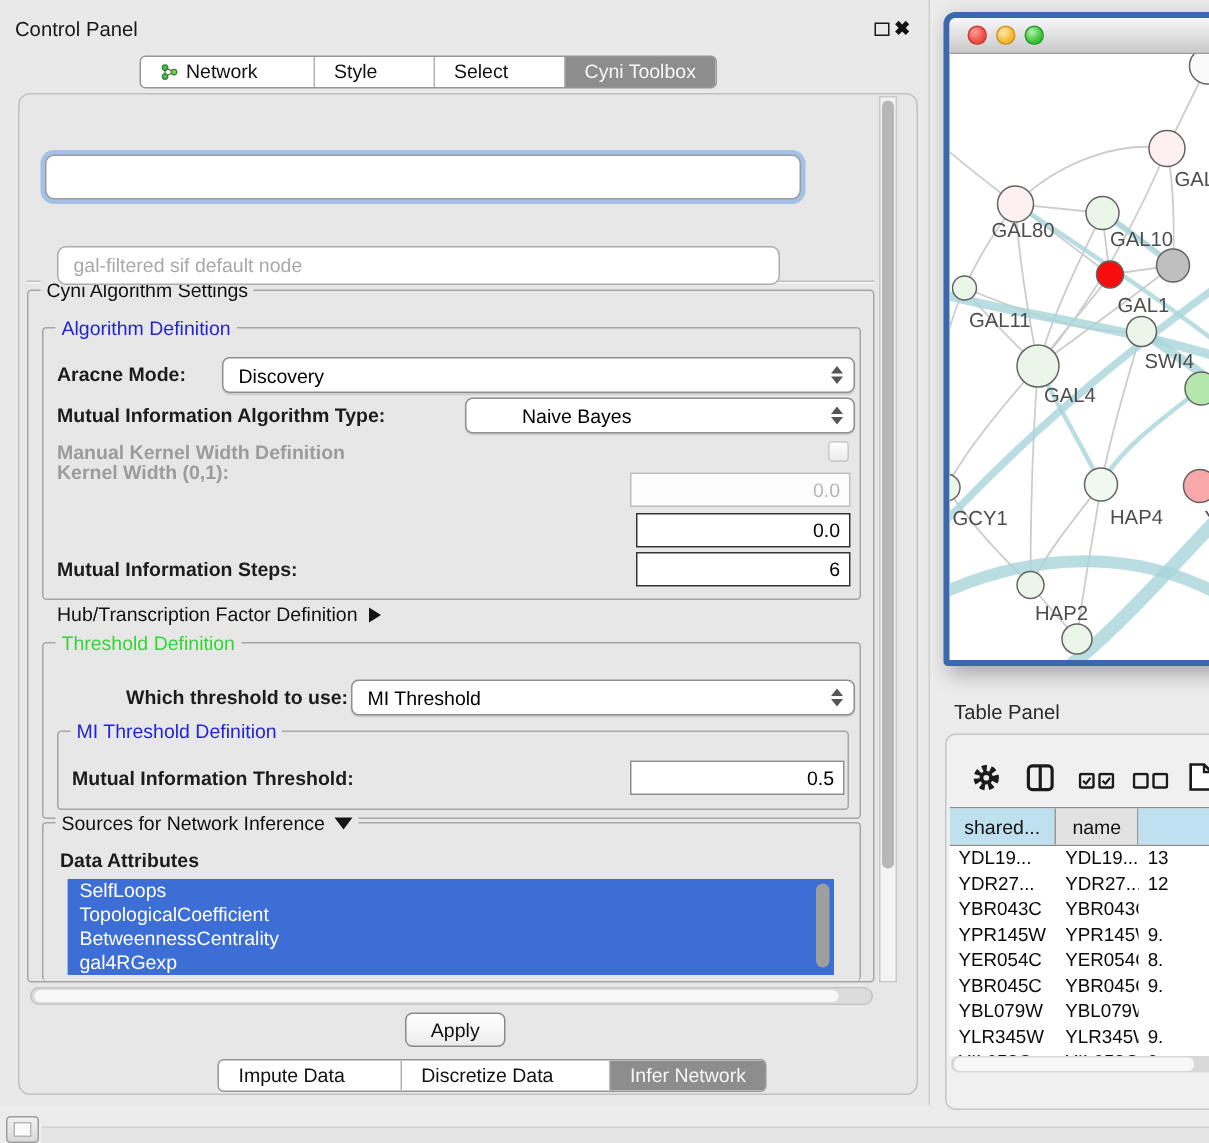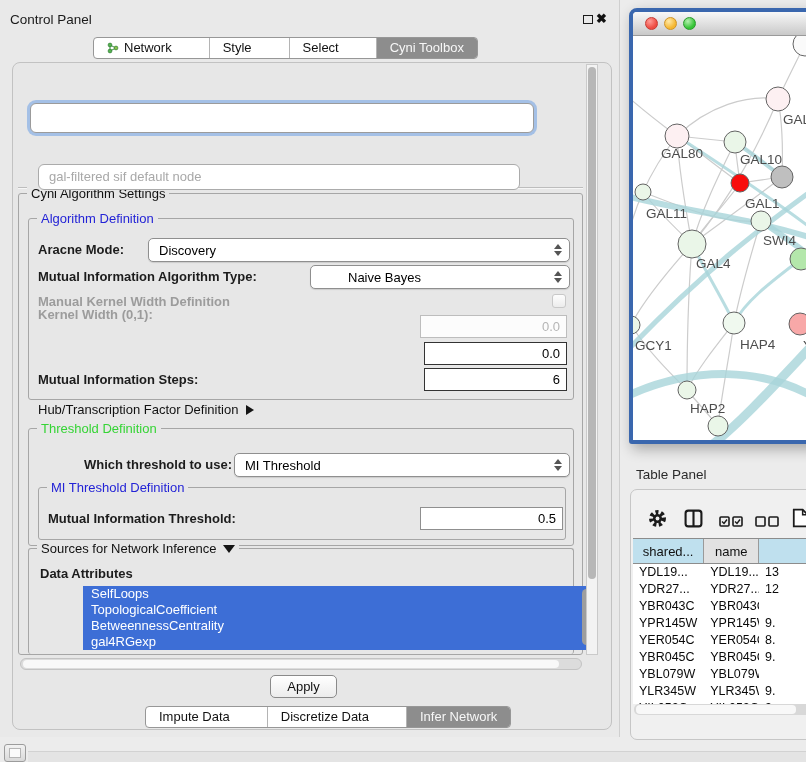--- a/index.html
+++ b/index.html
@@ -52,21 +52,21 @@
   .fld { background:#fff; font-size:13px; text-align:right; display:flex; align-items:center; justify-content:flex-end; padding:0 6px; }
   .fld.dis { border:1px solid #bdbdbd; color:#b5b5b5; background:#fcfcfc; }
   .fld.en  { border:1px solid #333; color:#000; }
   .fld.en2 { border:1px solid #8f8f8f; color:#000; }
 
   .chk { width:14px; height:14px; border:1px solid #c8c8c8; border-radius:3px; background:linear-gradient(#fdfdfd,#ececec); }
 
   .tri-r { display:inline-block; width:0; height:0; border-left:8px solid #151515; border-top:5px solid transparent; border-bottom:5px solid transparent; }
   .tri-d { display:inline-block; width:0; height:0; border-top:8px solid #151515; border-left:6px solid transparent; border-right:6px solid transparent; }
 
-  .attrlist { background:#7dd3fc; overflow:hidden;margin-left:38px; }
+  .attrlist { background:#7dd3fc; overflow:hidden; }
   .attrlist li { list-style:none; height:16px; line-height:16px; background:#3d6ed6; color:#fff; font-size:13px; padding-left:8px; white-space:nowrap; }
   .attr-sb { position:absolute; right:3px; top:3px; width:9px; height:56px; background:#9e9e9e; border-radius:5px; }
 
   .vsb-track { left:586px; top:64px; width:12px; height:591px; background:#f3f3f3; border:1px solid #cacaca; }
   .vsb-thumb { position:absolute; left:1px; top:2px; width:8px; height:512px; background:#b7b7b7; border-radius:5px; }
   .hsb-track { left:20px; top:658px; width:562px; height:12px; background:#dcdcdc; border:1px solid #c3c3c3; border-radius:6px; }
   .hsb-thumb { position:absolute; left:2px; top:1px; width:536px; height:8px; background:#f8f8f8; border-radius:5px; }
 
   .btn { background:linear-gradient(#ffffff,#ececec); border:1px solid #8a8a8a; border-radius:5px; font-size:13px; color:#111;
          display:flex; align-items:center; justify-content:center; }

